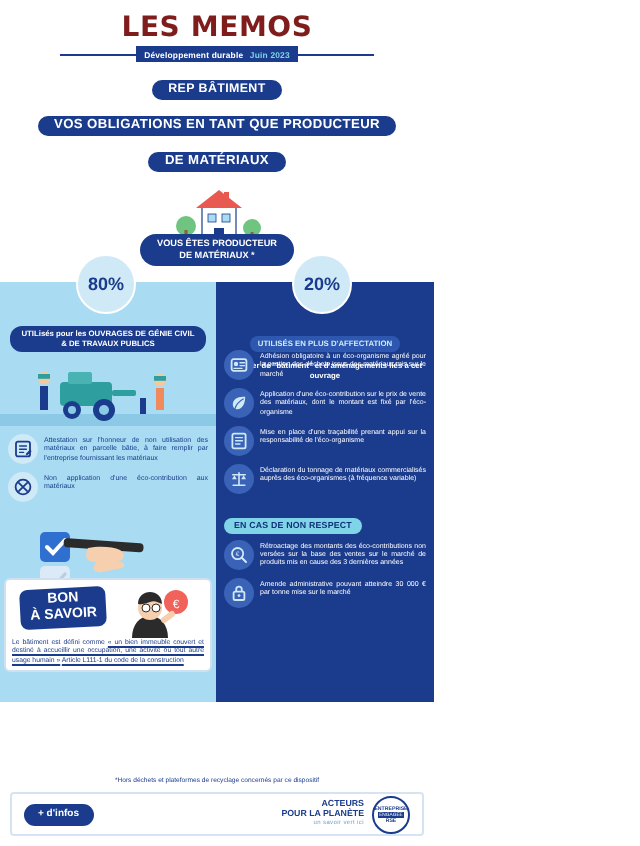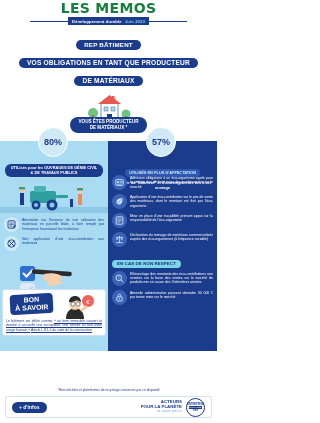--- a/index.html
+++ b/index.html
@@ -7,22 +7,22 @@
     width: 217px; height: 423px;
     background: #ffffff;
     font-family: "Liberation Sans", sans-serif;
     overflow: hidden;
   }
   .page { position: relative; width: 217px; height: 423px; background: #ffffff; }
 
   
   .hdr { position: relative; height: 30px; background: #ffffff; }
   .memos {
-    text-align: center; color: #15803d; font-weight: bold;
-    font-size: 14px; letter-spacing: .3px; line-height: 14px; padding-top: 1px;
+    text-align: center; color: #7f1d1d; font-weight: bold;
+    font-size: 14px; letter-spacing: .3px; line-height: 14px; padding-top: 7px;
     font-family: "DejaVu Sans", sans-serif;
   }
   .subbar-wrap { display: flex; align-items: center; justify-content: center; margin-top: 2px; }
   .subrule { height: 1px; background: #1b3c8c; flex: 1; max-width: 38px; }
   .subbar {
     background: #1b3c8c; color: #fff; font-size: 4.2px; font-weight: bold;
     padding: 1.5px 4px; letter-spacing: .1px; white-space: nowrap;
   }
   .subbar .dat { color: #7fd4e8; margin-left: 2px; }
 
@@ -271,21 +271,21 @@
           </svg>
         </div>
         <div class="bon-txt">
           <span>Le bâtiment est défini comme </span><u>« un bien immeuble couvert et destiné à accueillir une occupation, une activité ou tout autre usage humain »</u>
           <u class="lnk">Article L111-1 du code de la construction</u>
         </div>
       </div>
     </div>
 
     <div class="col-r">
-      <div class="pct pct-r">57%</div>
+      <div class="pct pct-r">20%</div>
 
       <div class="cap cap-r">
         <span class="chip">UTILISÉS EN PLUS D'AFFECTATION</span>
         <span class="sub">Chantier de "bâtiment" et d'aménagements liés à cet ouvrage</span>
       </div>
 
       <div class="items items-r">
         <div class="item">
           <div class="ico ico-r">
             <svg width="9" height="9" viewBox="0 0 9 9">

